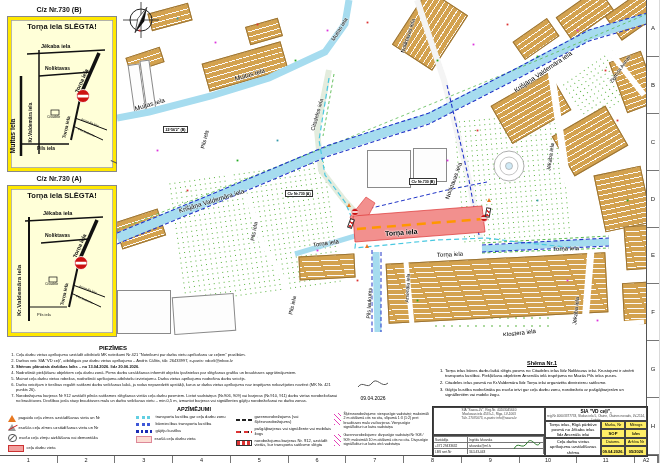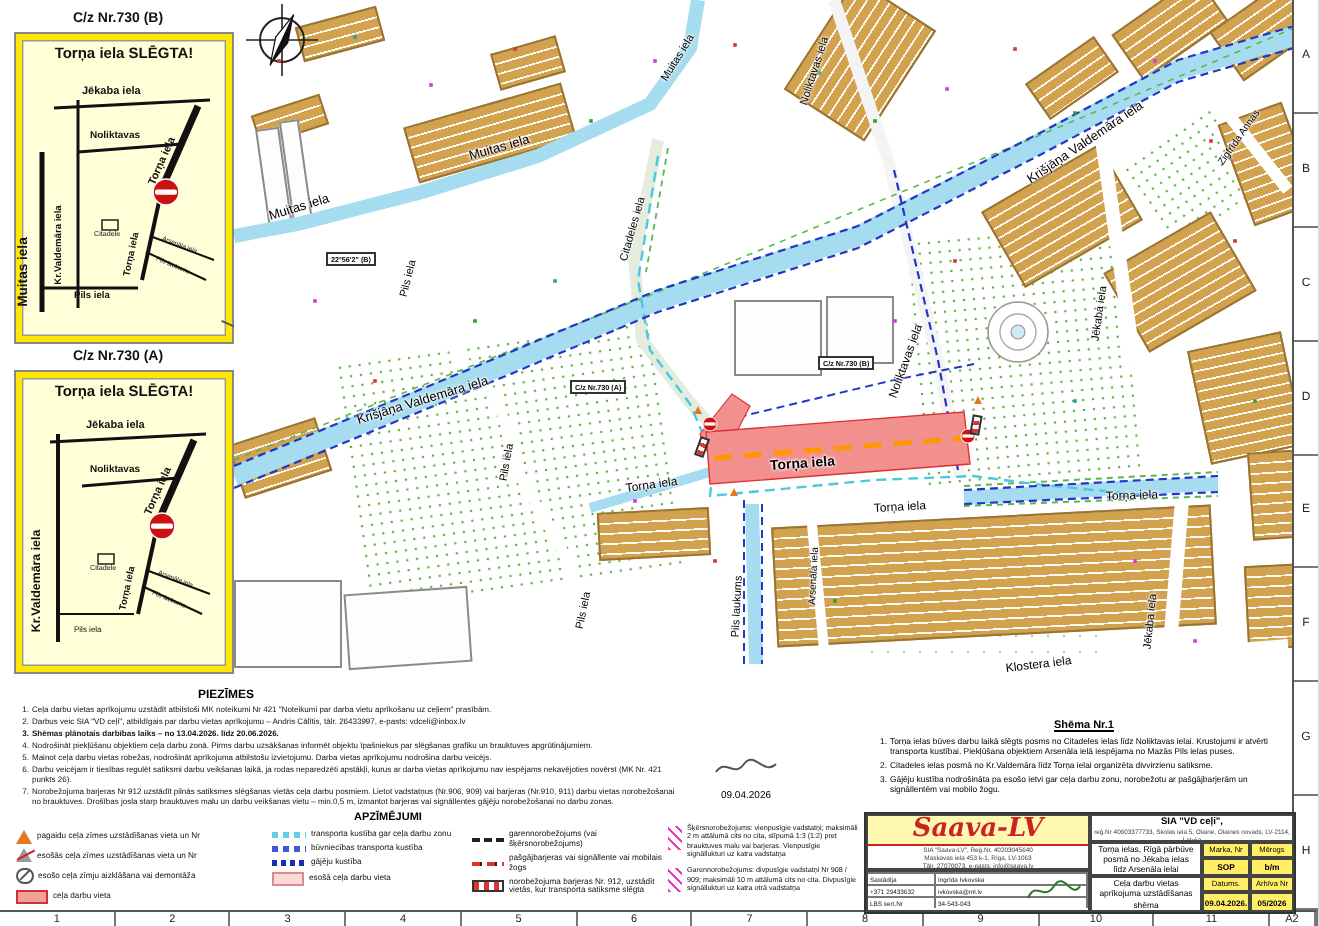--- a/index.html
+++ b/index.html
@@ -469,21 +469,20 @@
       <span>Šķērsnorobežojums: vienpusīgie vadstatņi; maksimāli 2 m attālumā cits no cita, slīpumā 1:3 (1:2) pret brauktuves malu vai barjeras. Vienpusīgie signāllukturi uz katra vadstatņa</span>
     </div>
       <div class="lrow4">
       <span class="ic hatch-magenta"></span>
       <span>Garennorobežojums: divpusīgie vadstatņi Nr 908 / 909; maksimāli 10 m attālumā cits no cita. Divpusīgie signāllukturi uz katra otrā vadstatņa</span>
     </div>
     </div>
 
   <div class="tb">
     <div class="cell" style="left:0;top:0;width:112px;height:28px">
-      <div class="logo">Saava-LV</div>
       <div class="tinytxt">SIA "Saava-LV", Reģ.Nr. 40203045640</div>
       <div class="tinytxt">Maskavas iela 453 k-1, Rīga, LV-1063</div>
       <div class="tinytxt">Tālr. 27070073, e-pasts: info@saava.lv</div>
     </div>
     <div class="cell" style="left:0;top:28px;width:112px;height:21px">
       <div>
 
       <div class="signrow">
           <span>Sastādīja</span>
           <span>Ingrīda Ivkovska</span>

